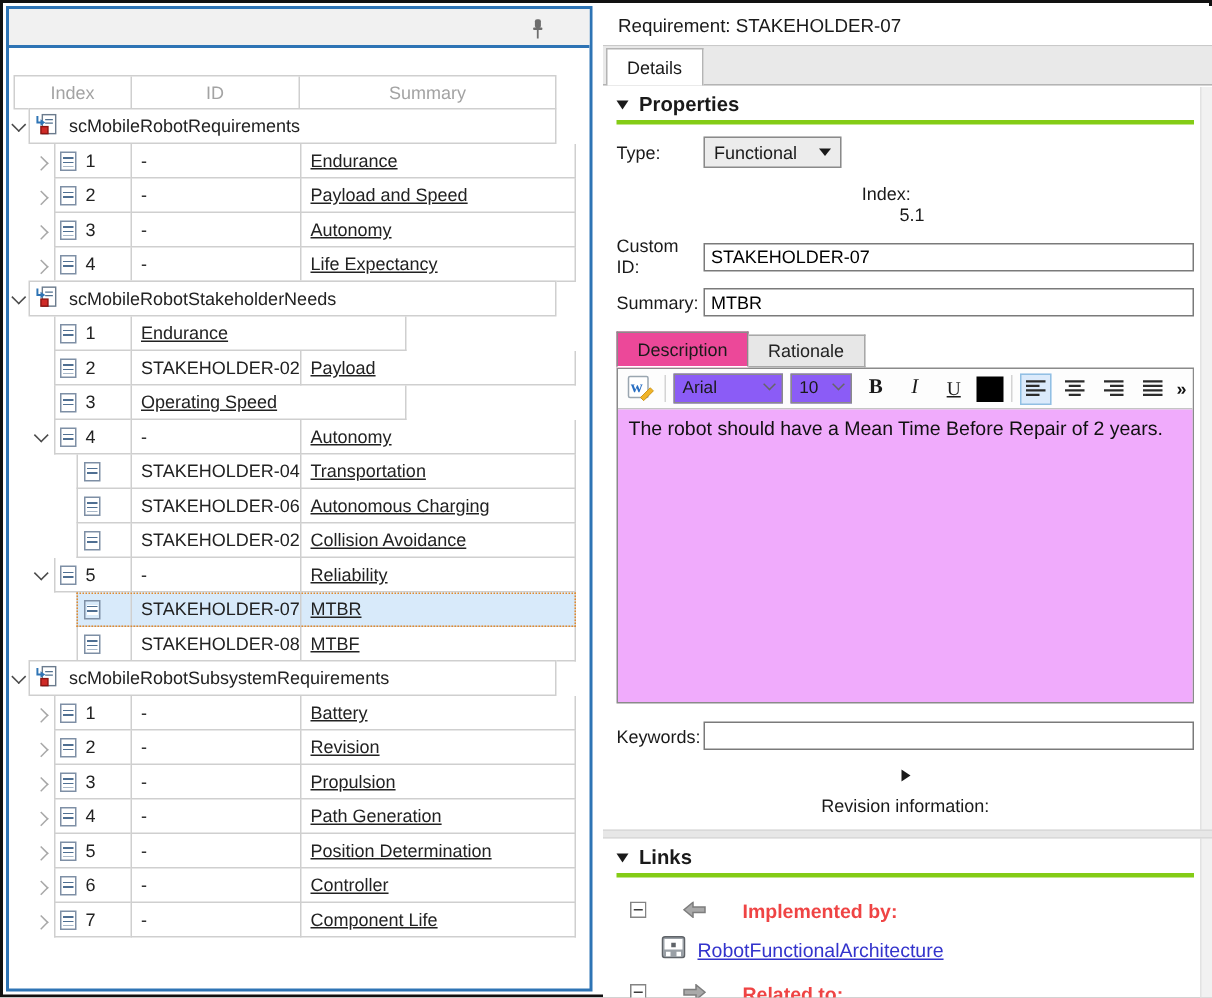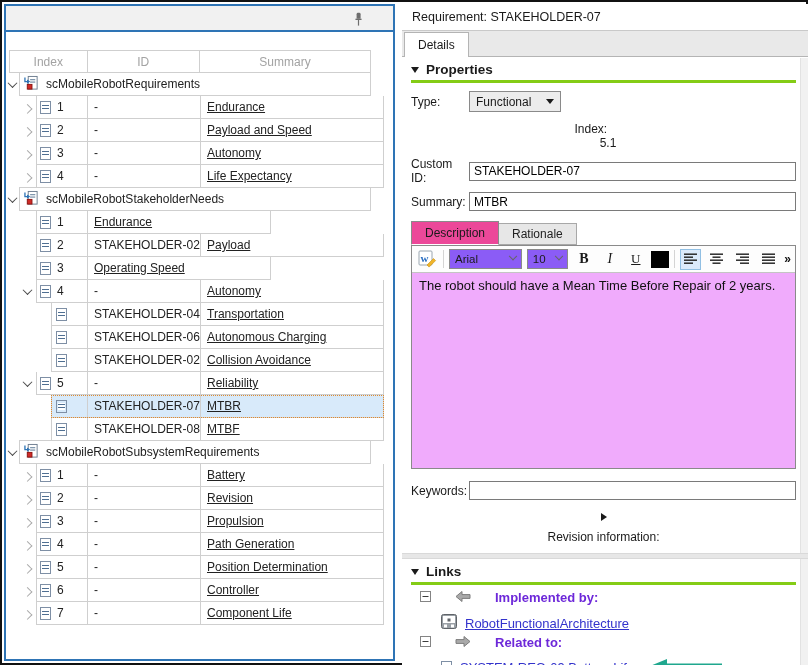--- a/index.html
+++ b/index.html
@@ -85,21 +85,21 @@
   .fontdd { height:20px; background:#8b5cf6; border:1px solid #8a8a8a; display:flex; align-items:center; padding:0 5px; font-size:11.5px; }
   .fdd1 { width:80px; } .fdd2 { width:45px; }
   .sel-caret { margin-left:auto; width:6px; height:6px; border-right:1.4px solid #666; border-bottom:1.4px solid #666; transform:rotate(45deg) translate(-2px,-2px); }
   .ovf { margin-left:auto; font-size:12px; font-weight:bold; color:#111; letter-spacing:-1px; }
   .etext { height:195px; padding:5px 7px; font-size:13px; color:#111; background:#f0abfc; }
 
   .rev-row { display:flex; align-items:center; gap:9px; margin-top:13px; font-size:12px;flex-direction:column; }
   .hsep { margin:9px -12px 0 -9px; height:6px; background:#e7e7e7; border-top:1px solid #d9d9d9; border-bottom:1px solid #d9d9d9; }
 
   .links-body { padding:2px 0 0 9px; }
-  .lgroup { display:flex; align-items:center; gap:24px; margin-top:3px; font-size:13px; font-weight:bold; color:#6d28d9; }
+  .lgroup { display:flex; align-items:center; gap:24px; margin-top:13px; font-size:13px; font-weight:bold; color:#ef4444; }
   .litem { display:flex; align-items:center; gap:8px; margin:9px 0 0 21px; font-size:13px; }
   .link { color:#3333cc; text-decoration:underline; }
   .annot-arrow { margin-left:8px; flex:none; }
 </style>
 </head>
 <body>
 
 <div class="screen">
 
   <div class="left-pane">

